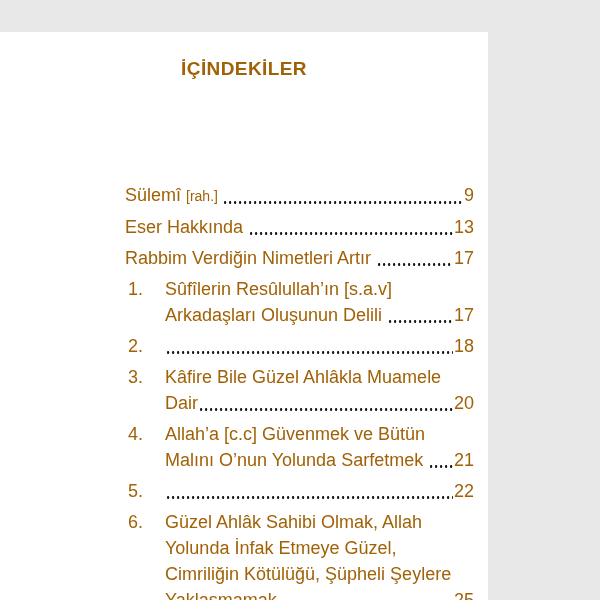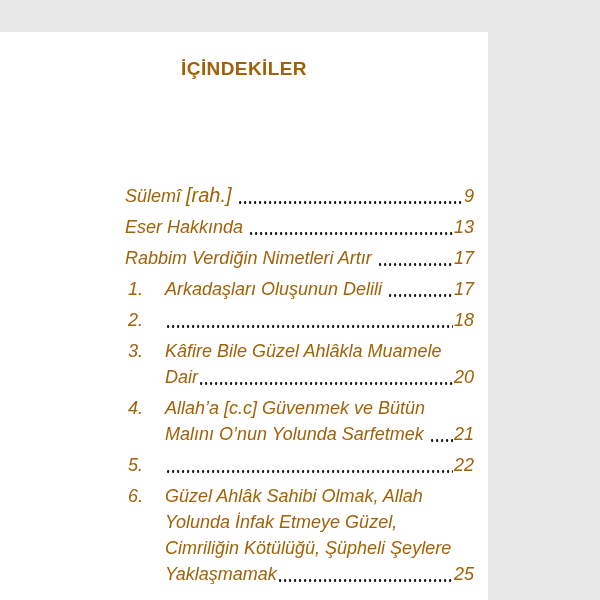--- a/index.html
+++ b/index.html
@@ -26,30 +26,30 @@
     letter-spacing: 0.4px;
   }
   .toc {
     position: absolute;
     left: 125px;
     top: 150px;
     width: 349px;
     font-size: 18px;
     line-height: 26px;
   }
-  .entry { display: flex; margin-bottom: 5px; font-style: italic; }
+  .entry { display: flex; margin-bottom: 5px; }
   .num {
     flex: 0 0 40px;
     padding-left: 3px;
     box-sizing: border-box;
   }
   .body { flex: 1 1 auto; min-width: 0; }
   .line { display: flex; align-items: baseline; }
   .text { white-space: pre; }
-  .small { font-size: 20px; white-space: pre; }
+  .small { font-size: 14px; white-space: pre; }
   .leader {
     flex: 1 1 auto;
     align-self: flex-end;
     height: 3px;
     margin: 0 1px 5.5px 2px;
     background-image: radial-gradient(circle at 1.1px 1.5px, #1a1a1a 1.05px, rgba(26,26,26,0) 1.5px);
     background-size: 5px 3px;
     background-repeat: repeat-x;
     background-position: left bottom;
   }
@@ -85,20 +85,23 @@
           <div class="line">
             <span class="text">Rabbim Verdiğin Nimetleri Artır </span>
             <span class="leader"></span>
             <span class="page-num">17</span>
           </div>
         </div>
       </div>
       <div class="entry">
         <span class="num">1.</span>
         <div class="body">
+          <div class="line">
+            <span class="text">Sûfîlerin Resûlullah’ın [s.a.v]</span>
+          </div>
           <div class="line">
             <span class="text">Arkadaşları Oluşunun Delili </span>
             <span class="leader"></span>
             <span class="page-num">17</span>
           </div>
         </div>
       </div>
       <div class="entry">
         <span class="num">2.</span>
         <div class="body">

